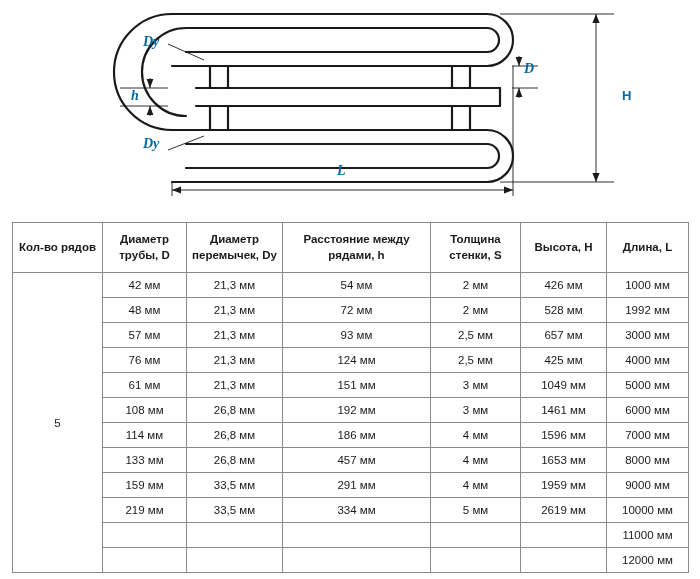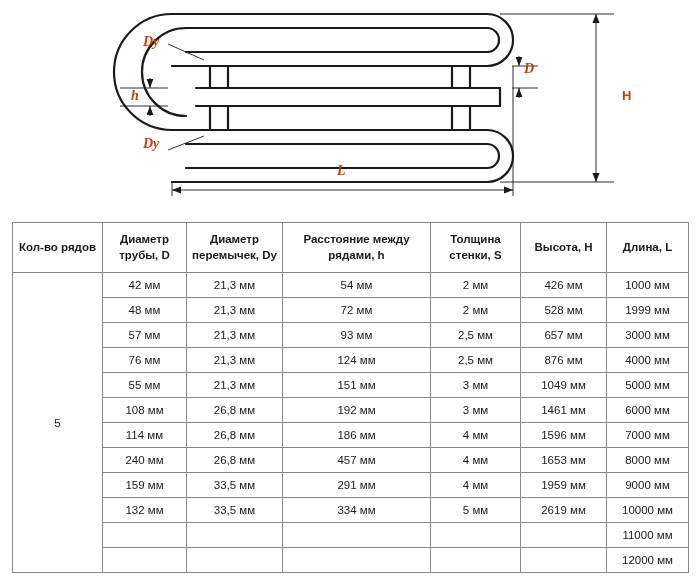--- a/index.html
+++ b/index.html
@@ -22,21 +22,21 @@
     left: 0; top: 0;
     width: 700px; height: 212px;
   }
   #diagram svg { display: block; }
   .dlabel {
     position: absolute;
     font-family: "Liberation Serif", serif;
     font-style: italic;
     font-weight: bold;
     font-size: 14px;
-    color: #c2410c;
+    color: #0369a1;
     white-space: nowrap;
   }
   .dlabel.up {
     font-family: "Liberation Sans", sans-serif;
     font-style: normal;
     font-weight: bold;
     font-size: 13px;
   }
 
   
@@ -195,40 +195,40 @@
           <td>2 мм</td>
           <td>426 мм</td>
           <td>1000 мм</td>
         </tr>
         <tr>
           <td>48 мм</td>
           <td>21,3 мм</td>
           <td>72 мм</td>
           <td>2 мм</td>
           <td>528 мм</td>
-          <td>1999 мм</td>
+          <td>1992 мм</td>
         </tr>
         <tr>
           <td>57 мм</td>
           <td>21,3 мм</td>
           <td>93 мм</td>
           <td>2,5 мм</td>
           <td>657 мм</td>
           <td>3000 мм</td>
         </tr>
         <tr>
           <td>76 мм</td>
           <td>21,3 мм</td>
           <td>124 мм</td>
           <td>2,5 мм</td>
-          <td>876 мм</td>
+          <td>425 мм</td>
           <td>4000 мм</td>
         </tr>
         <tr>
-          <td>55 мм</td>
+          <td>61 мм</td>
           <td>21,3 мм</td>
           <td>151 мм</td>
           <td>3 мм</td>
           <td>1049 мм</td>
           <td>5000 мм</td>
         </tr>
         <tr>
           <td>108 мм</td>
           <td>26,8 мм</td>
           <td>192 мм</td>
@@ -238,37 +238,37 @@
         </tr>
         <tr>
           <td>114 мм</td>
           <td>26,8 мм</td>
           <td>186 мм</td>
           <td>4 мм</td>
           <td>1596 мм</td>
           <td>7000 мм</td>
         </tr>
         <tr>
-          <td>240 мм</td>
+          <td>133 мм</td>
           <td>26,8 мм</td>
           <td>457 мм</td>
           <td>4 мм</td>
           <td>1653 мм</td>
           <td>8000 мм</td>
         </tr>
         <tr>
           <td>159 мм</td>
           <td>33,5 мм</td>
           <td>291 мм</td>
           <td>4 мм</td>
           <td>1959 мм</td>
           <td>9000 мм</td>
         </tr>
         <tr>
-          <td>132 мм</td>
+          <td>219 мм</td>
           <td>33,5 мм</td>
           <td>334 мм</td>
           <td>5 мм</td>
           <td>2619 мм</td>
           <td>10000 мм</td>
         </tr>
       <tr>
             <td></td>
             <td></td>
             <td></td>

